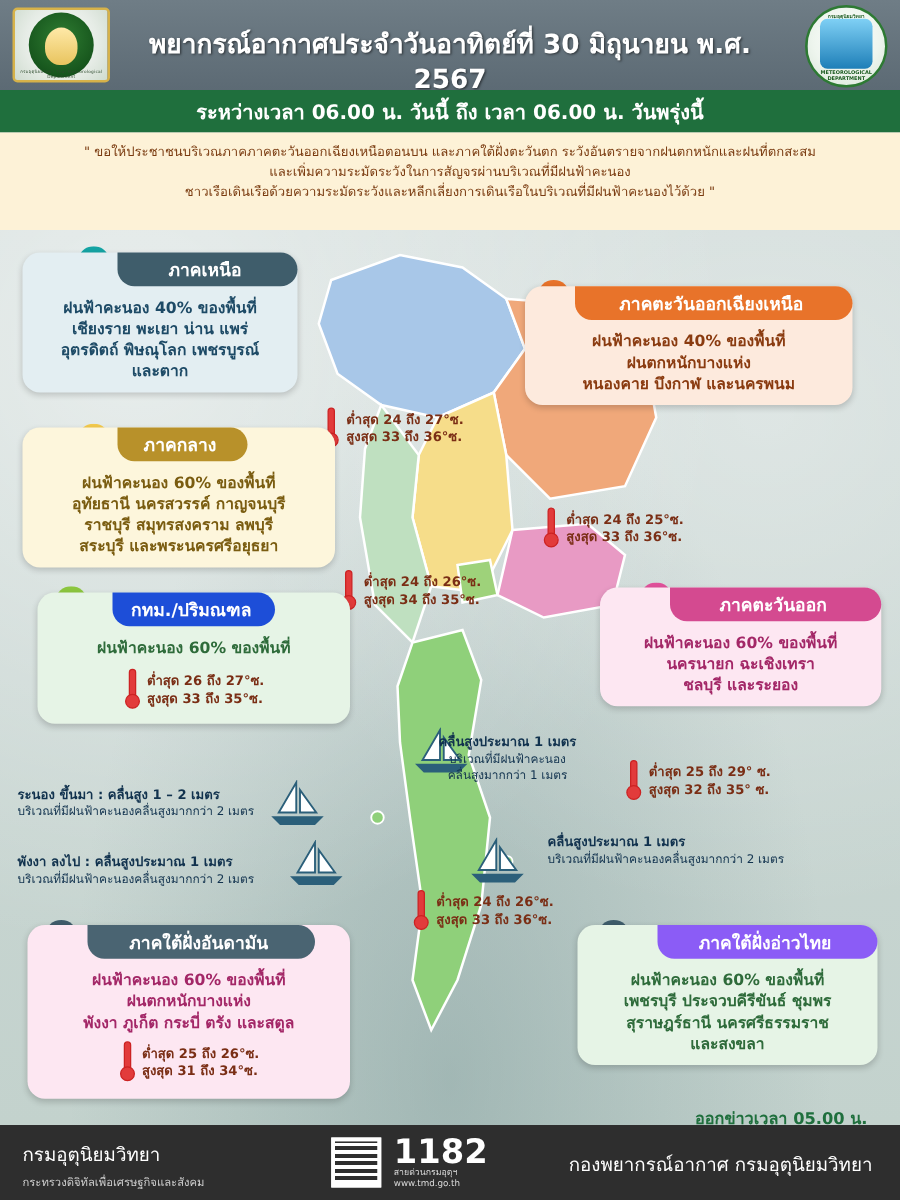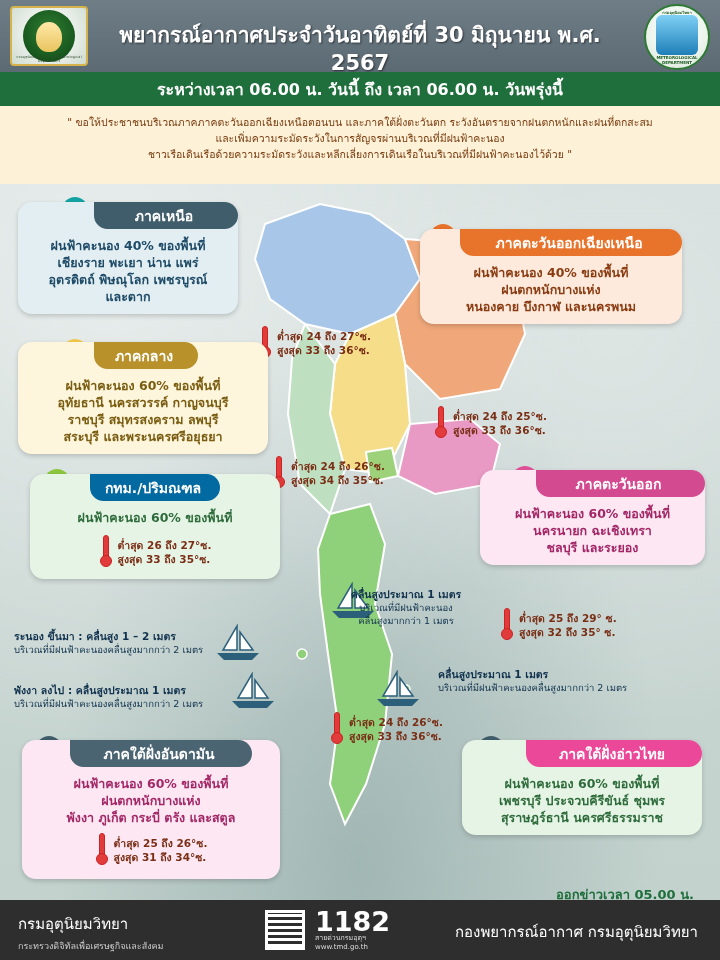--- a/index.html
+++ b/index.html
@@ -265,21 +265,21 @@
       </div>
     </div>
 
     <div class="pin" style="left:44px; top:285px;">
       <svg viewBox="0 0 26 34">
           <path d="M13 0C6 0 1 5 1 11c0 8 12 23 12 23s12-15 12-23C25 5 20 0 13 0z" fill="#8cc63f"></path>
           <circle cx="13" cy="11" r="5" fill="#ffffff"></circle>
         </svg>
     </div>
     <div class="bubble" style="left:30px; top:290px; width:250px; background:#e6f4e6;">
-      <div class="ttl" style="background:#0369a1; margin-left:60px; margin-right:60px; border-radius:0 16px 16px 16px;">กทม./ปริมณฑล</div>
+      <div class="ttl" style="background:#1d4ed8; margin-left:60px; margin-right:60px; border-radius:0 16px 16px 16px;">กทม./ปริมณฑล</div>
       <div class="body" style="color:#2e6b3a;">
         <div>ฝนฟ้าคะนอง 60% ของพื้นที่</div>
       </div>
       <div class="thermo" style="position:relative; left:0; top:0; justify-content:center; padding-bottom:10px;">
         <div class="tico">
             <div class="stem"></div>
             <div class="bulb"></div>
           </div>
         <div class="ttxt">
           <div>ต่ำสุด 26 ถึง 27°ซ.</div>
@@ -398,25 +398,26 @@
       </div>
     </div>
 
     <div class="pin" style="left:478px; top:552px;">
       <svg viewBox="0 0 26 34">
           <path d="M13 0C6 0 1 5 1 11c0 8 12 23 12 23s12-15 12-23C25 5 20 0 13 0z" fill="#3f5d6b"></path>
           <circle cx="13" cy="11" r="5" fill="#ffffff"></circle>
         </svg>
     </div>
     <div class="bubble" style="left:462px; top:556px; width:240px; background:#e6f4e6;">
-      <div class="ttl" style="background:#ec4899; margin-left:64px; border-radius:0 16px 16px 16px;">ภาคใต้ฝั่งอ่าวไทย</div>
+      <div class="ttl" style="background:#8b5cf6; margin-left:64px; border-radius:0 16px 16px 16px;">ภาคใต้ฝั่งอ่าวไทย</div>
       <div class="body" style="color:#2e6b3a;">
         <div>ฝนฟ้าคะนอง 60% ของพื้นที่</div>
         <div>เพชรบุรี ประจวบคีรีขันธ์ ชุมพร</div>
         <div>สุราษฎร์ธานี นครศรีธรรมราช</div>
+        <div>และสงขลา</div>
       </div>
     </div>
 
     <div class="release-time">ออกข่าวเวลา 05.00 น.</div>
   </div>
 
   <div class="footer">
     <div class="left">
       <div class="l1">กรมอุตุนิยมวิทยา</div>
       <div class="l2">กระทรวงดิจิทัลเพื่อเศรษฐกิจและสังคม</div>

